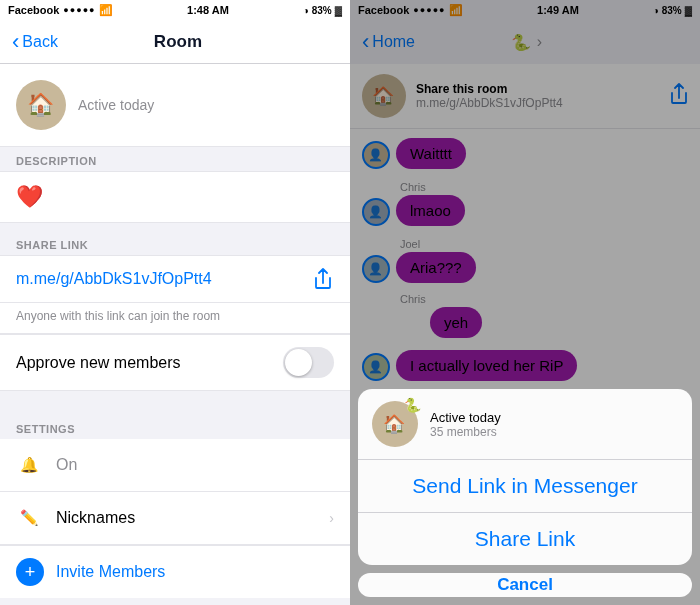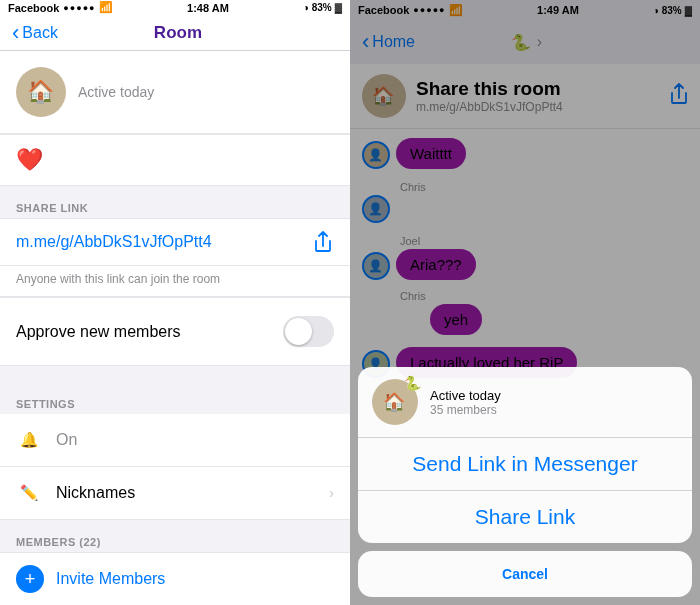--- a/index.html
+++ b/index.html
@@ -47,21 +47,21 @@
     .nav-back {
       color: #007aff;
       font-size: 16px;
       display: flex;
       align-items: center;
       gap: 3px;
     }
     .nav-title {
       font-size: 17px;
       font-weight: 600;
-      color: #4c1d95;
+      color: #0f172a;
     }
     .nav-placeholder { width: 40px; }
 
     .room-header {
       background: #fff;
       padding: 16px;
       display: flex;
       align-items: center;
       gap: 12px;
       border-bottom: 1px solid #e5e5ea;
@@ -133,21 +133,21 @@
       padding: 6px 16px 10px;
       font-size: 12px;
       color: #8e8e93;
     }
 
     .approve-row {
       background: #fff;
       display: flex;
       align-items: center;
       justify-content: space-between;
-      padding: 18px 16px;
+      padding: 12px 16px;
       border-top: 1px solid #e5e5ea;
       border-bottom: 1px solid #e5e5ea;
     }
     .approve-label {
       font-size: 16px;
       color: #000;
     }
 
     
     .toggle {
@@ -285,21 +285,21 @@
       height: 44px;
       border-radius: 50%;
       background: #c8b89a;
       display: flex;
       align-items: center;
       justify-content: center;
       font-size: 18px;
       flex-shrink: 0;
     }
     .chat-header-info { flex: 1; }
-    .chat-header-title { font-size: 19px; font-weight: 600; color: #000; }
+    .chat-header-title { font-size: 12px; font-weight: 600; color: #000; }
     .chat-header-link { font-size: 12px; color: #8e8e93; }
     .share-btn-icon {
       color: #007aff;
       font-size: 20px;
     }
 
     .message-row {
       padding: 3px 12px;
       display: flex;
       flex-direction: column;
@@ -400,22 +400,22 @@
     .action-item + .action-item {
       border-top: 1px solid #d1d1d6;
     }
 
     .action-cancel-card {
       background: rgba(255,255,255,0.95);
       border-radius: 14px;
       overflow: hidden;
     }
     .action-cancel {
-      padding: 15px 16px;
-      font-size: 14px;
+      padding: 2px 16px;
+      font-size: 17px;
       font-weight: 600;
       color: #007aff;
       text-align: center;
       cursor: pointer;
     }
   </style>
 </head>
 <body>
 
 <div class="left-panel">
@@ -445,20 +445,21 @@
 
   <div class="room-header" style="background:#fff;">
     <div class="avatar-circle">
       <span>🏠</span>
     </div>
     <div>
       <div class="room-status">Active today</div>
     </div>
   </div>
 
+  <div class="section-label">DESCRIPTION</div>
   <div class="description-section">
     <span class="heart-icon">❤️</span>
   </div>
 
   <div class="section-label" style="margin-top:8px;">SHARE LINK</div>
   <div class="share-link-section">
     <div class="share-link-row">
       <span class="share-link-text">m.me/g/AbbDkS1vJfOpPtt4</span>
       <div class="share-icon">
         <svg width="18" height="22" viewBox="0 0 18 22" fill="none">
@@ -483,21 +484,20 @@
       <div class="settings-row-icon" style="color:#007aff;">🔔</div>
       <span class="settings-row-value">On</span>
     </div>
     <div class="settings-row">
       <div class="settings-row-icon" style="color:#007aff;">✏️</div>
       <span class="settings-row-label">Nicknames</span>
       <span class="settings-row-chevron">›</span>
     </div>
   </div>
 
-  <div class="section-label members-section" style="margin-top:8px;">MEMBERS (22)</div>
   <div class="invite-row">
     <div class="invite-icon">+</div>
     <span class="invite-label">Invite Members</span>
   </div>
 
 </div>
 
 <div class="right-panel">
 
   <div class="status-bar" style="background:#f2f2f7;">
@@ -546,20 +546,21 @@
       <div class="message-bubble-row">
         <div class="msg-avatar blue-border">👤</div>
         <div class="message-bubble">Waitttt</div>
       </div>
     </div>
 
     <div class="message-row" style="margin-top:6px;">
       <div class="message-sender">Chris</div>
       <div class="message-bubble-row">
         <div class="msg-avatar blue-border" style="background:#a0b0c0;">👤</div>
+        <div class="message-bubble">lmaoo</div>
       </div>
     </div>
 
     <div class="message-row" style="margin-top:6px;">
       <div class="message-sender">Joel</div>
       <div class="message-bubble-row">
         <div class="msg-avatar blue-border" style="background:#a0b5c0;">👤</div>
         <div class="message-bubble">Aria???</div>
       </div>
     </div>

